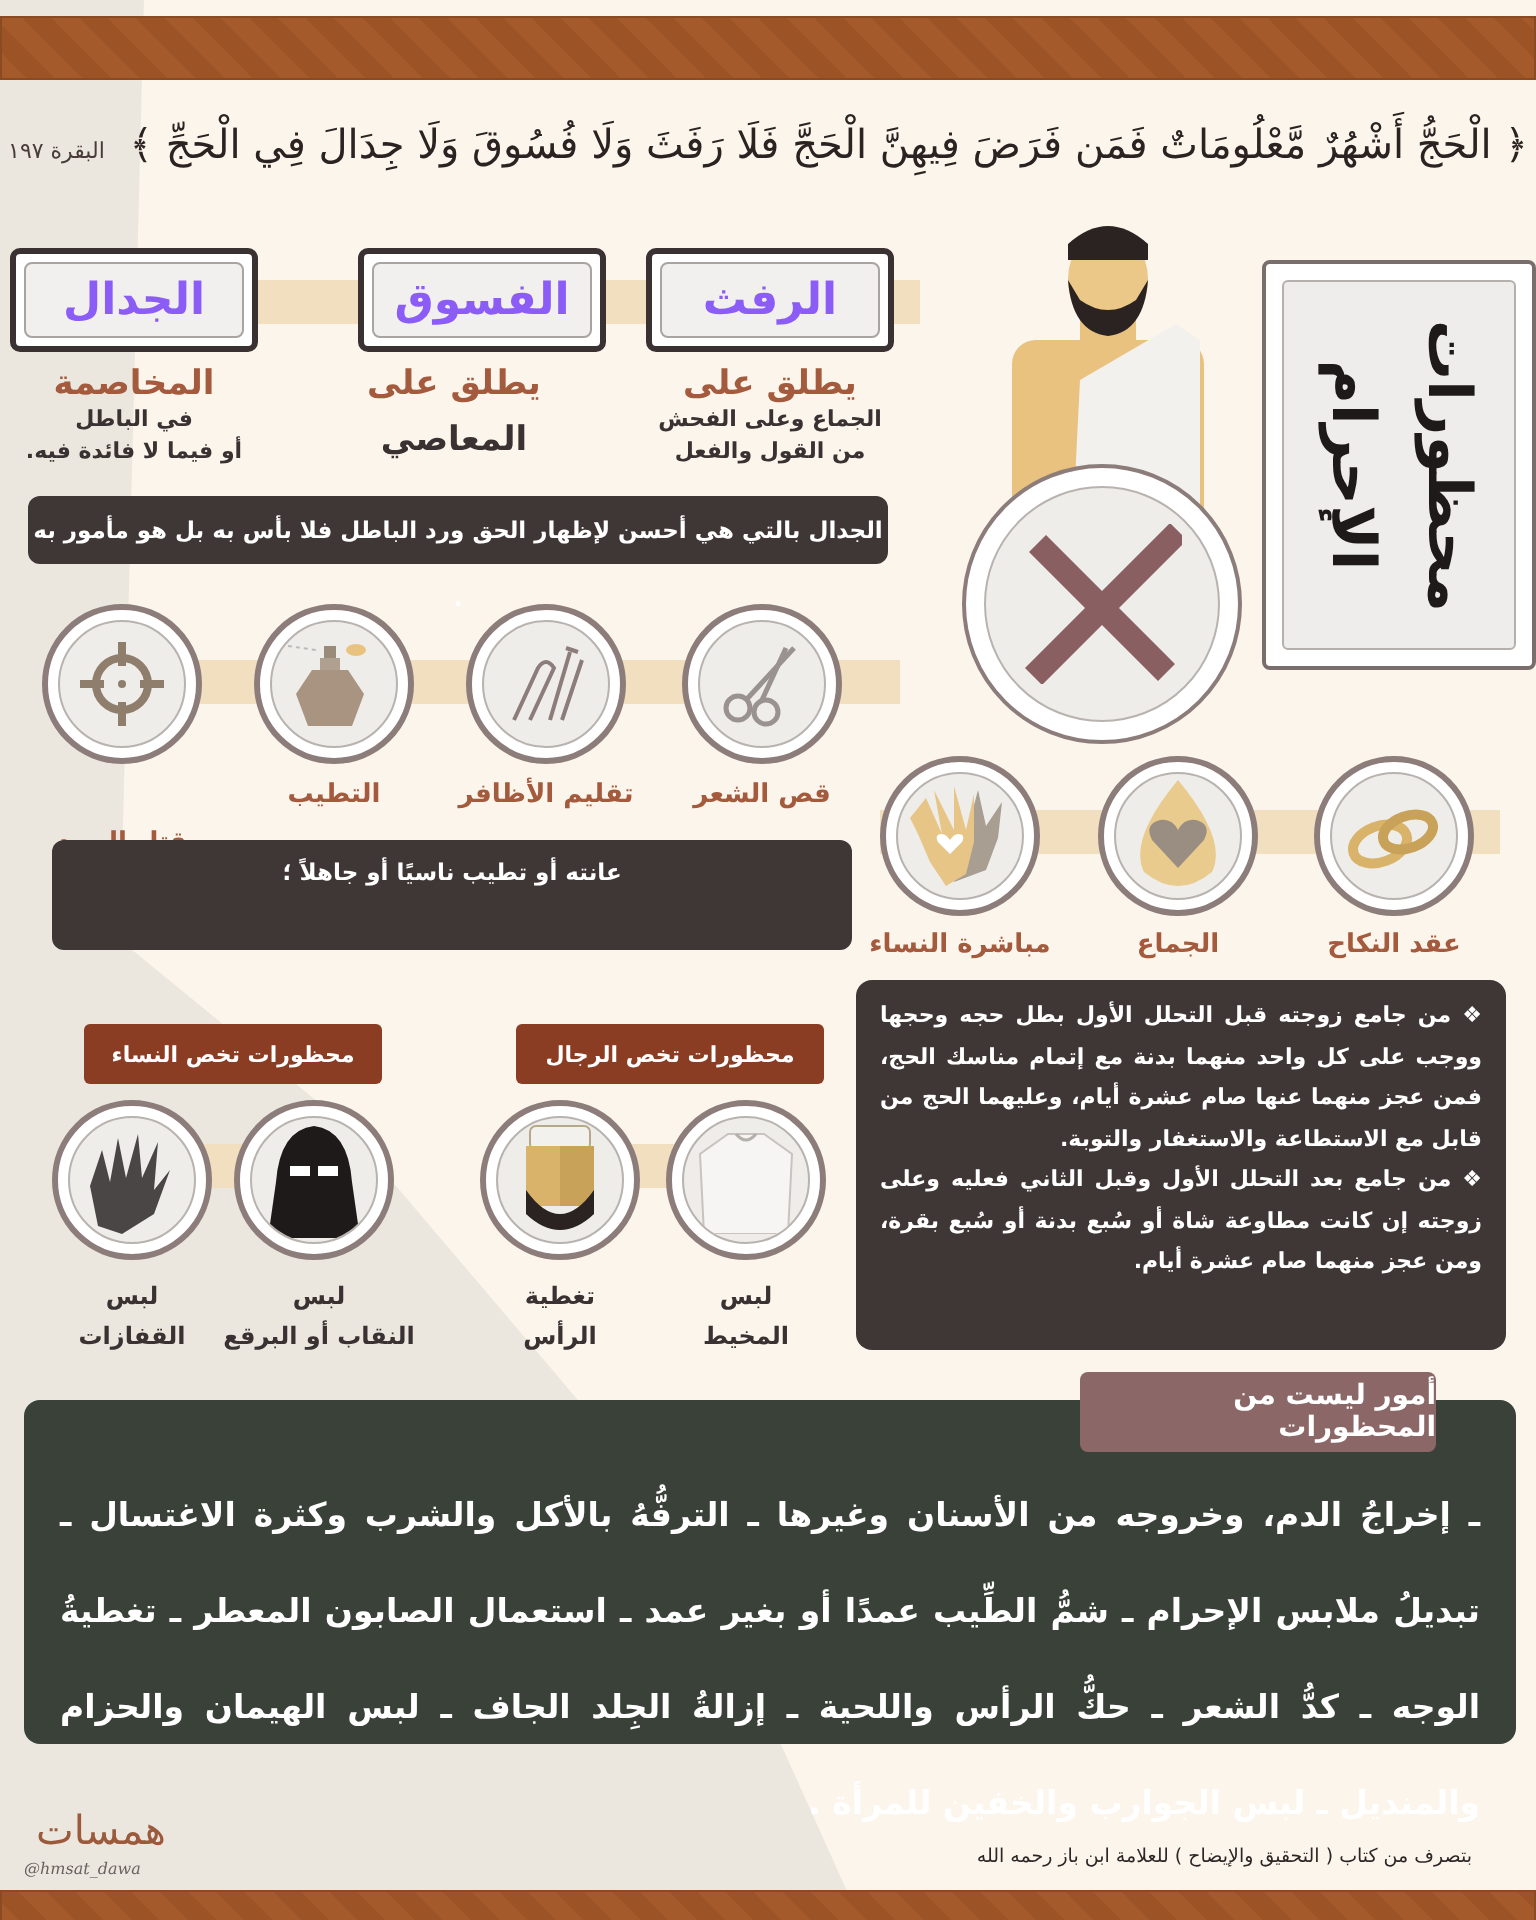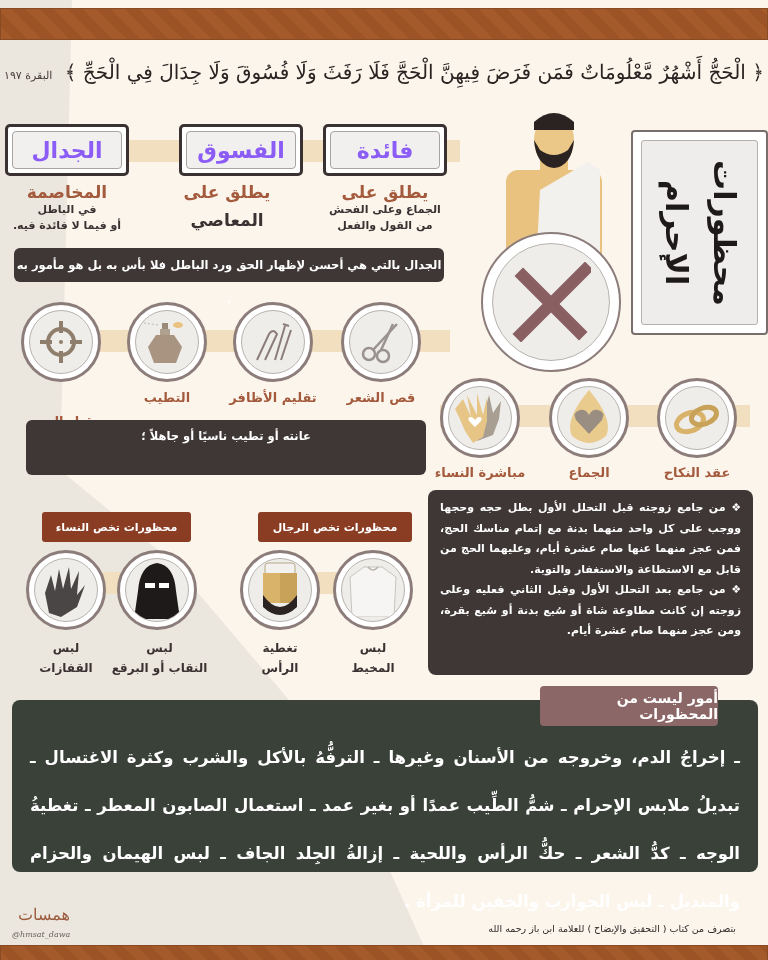--- a/index.html
+++ b/index.html
@@ -149,21 +149,21 @@
   <span class="ref">البقرة ١٩٧</span>
 </div>
 
 <div class="connector" style="left:40px; top:140px; width:420px;"></div>
 <div class="connector" style="left:50px; top:330px; width:400px;"></div>
 <div class="connector" style="left:440px; top:405px; width:310px;"></div>
 <div class="connector" style="left:60px; top:572px; width:100px;"></div>
 <div class="connector" style="left:260px; top:572px; width:110px;"></div>
 
 <div class="term-box" style="left:323px;">
-  <div class="inner">فائدة</div>
+  <div class="inner">الرفث</div>
 </div>
 <div class="term-box" style="left:179px;text-align:center;">
   <div class="inner">الفسوق</div>
 </div>
 <div class="term-box" style="left:5px;">
   <div class="inner">الجدال</div>
 </div>
 
 <div class="term-desc" style="left:310px;">
   <span class="h">يطلق على</span>
@@ -348,17 +348,17 @@
 <div class="notes-box">
   <p>❖ من جامع زوجته قبل التحلل الأول بطل حجه وحجها ووجب على كل واحد منهما بدنة مع إتمام مناسك الحج، فمن عجز منهما عنها صام عشرة أيام، وعليهما الحج من قابل مع الاستطاعة والاستغفار والتوبة.</p>
   <p>❖ من جامع بعد التحلل الأول وقبل الثاني فعليه وعلى زوجته إن كانت مطاوعة شاة أو سُبع بدنة أو سُبع بقرة، ومن عجز منهما صام عشرة أيام.</p>
 </div>
 
 <div class="allowed-box">
   <p>ـ إخراجُ الدم، وخروجه من الأسنان وغيرها ـ الترفُّهُ بالأكل والشرب وكثرة الاغتسال ـ تبديلُ ملابس الإحرام ـ شمُّ الطِّيب عمدًا أو بغير عمد ـ استعمال الصابون المعطر ـ تغطيةُ الوجه ـ كدُّ الشعر ـ حكُّ الرأس واللحية ـ إزالةُ الجِلد الجاف ـ لبس الهيمان والحزام والمنديل ـ لبس الجوارب والخفين للمرأة .</p>
 </div>
 <div class="allowed-tag">أمور ليست من المحظورات</div>
 
-<div class="logo" style="font-size:16px; line-height:40px;">همسات</div>
+<div class="logo" style="font-size:20px; line-height:40px;">همسات</div>
 <div class="logo-handle">@hmsat_dawa</div>
 <div class="source">بتصرف من كتاب ( التحقيق والإيضاح ) للعلامة ابن باز رحمه الله</div>
 
 <div class="band bottom"></div>
 
 </body></html>

